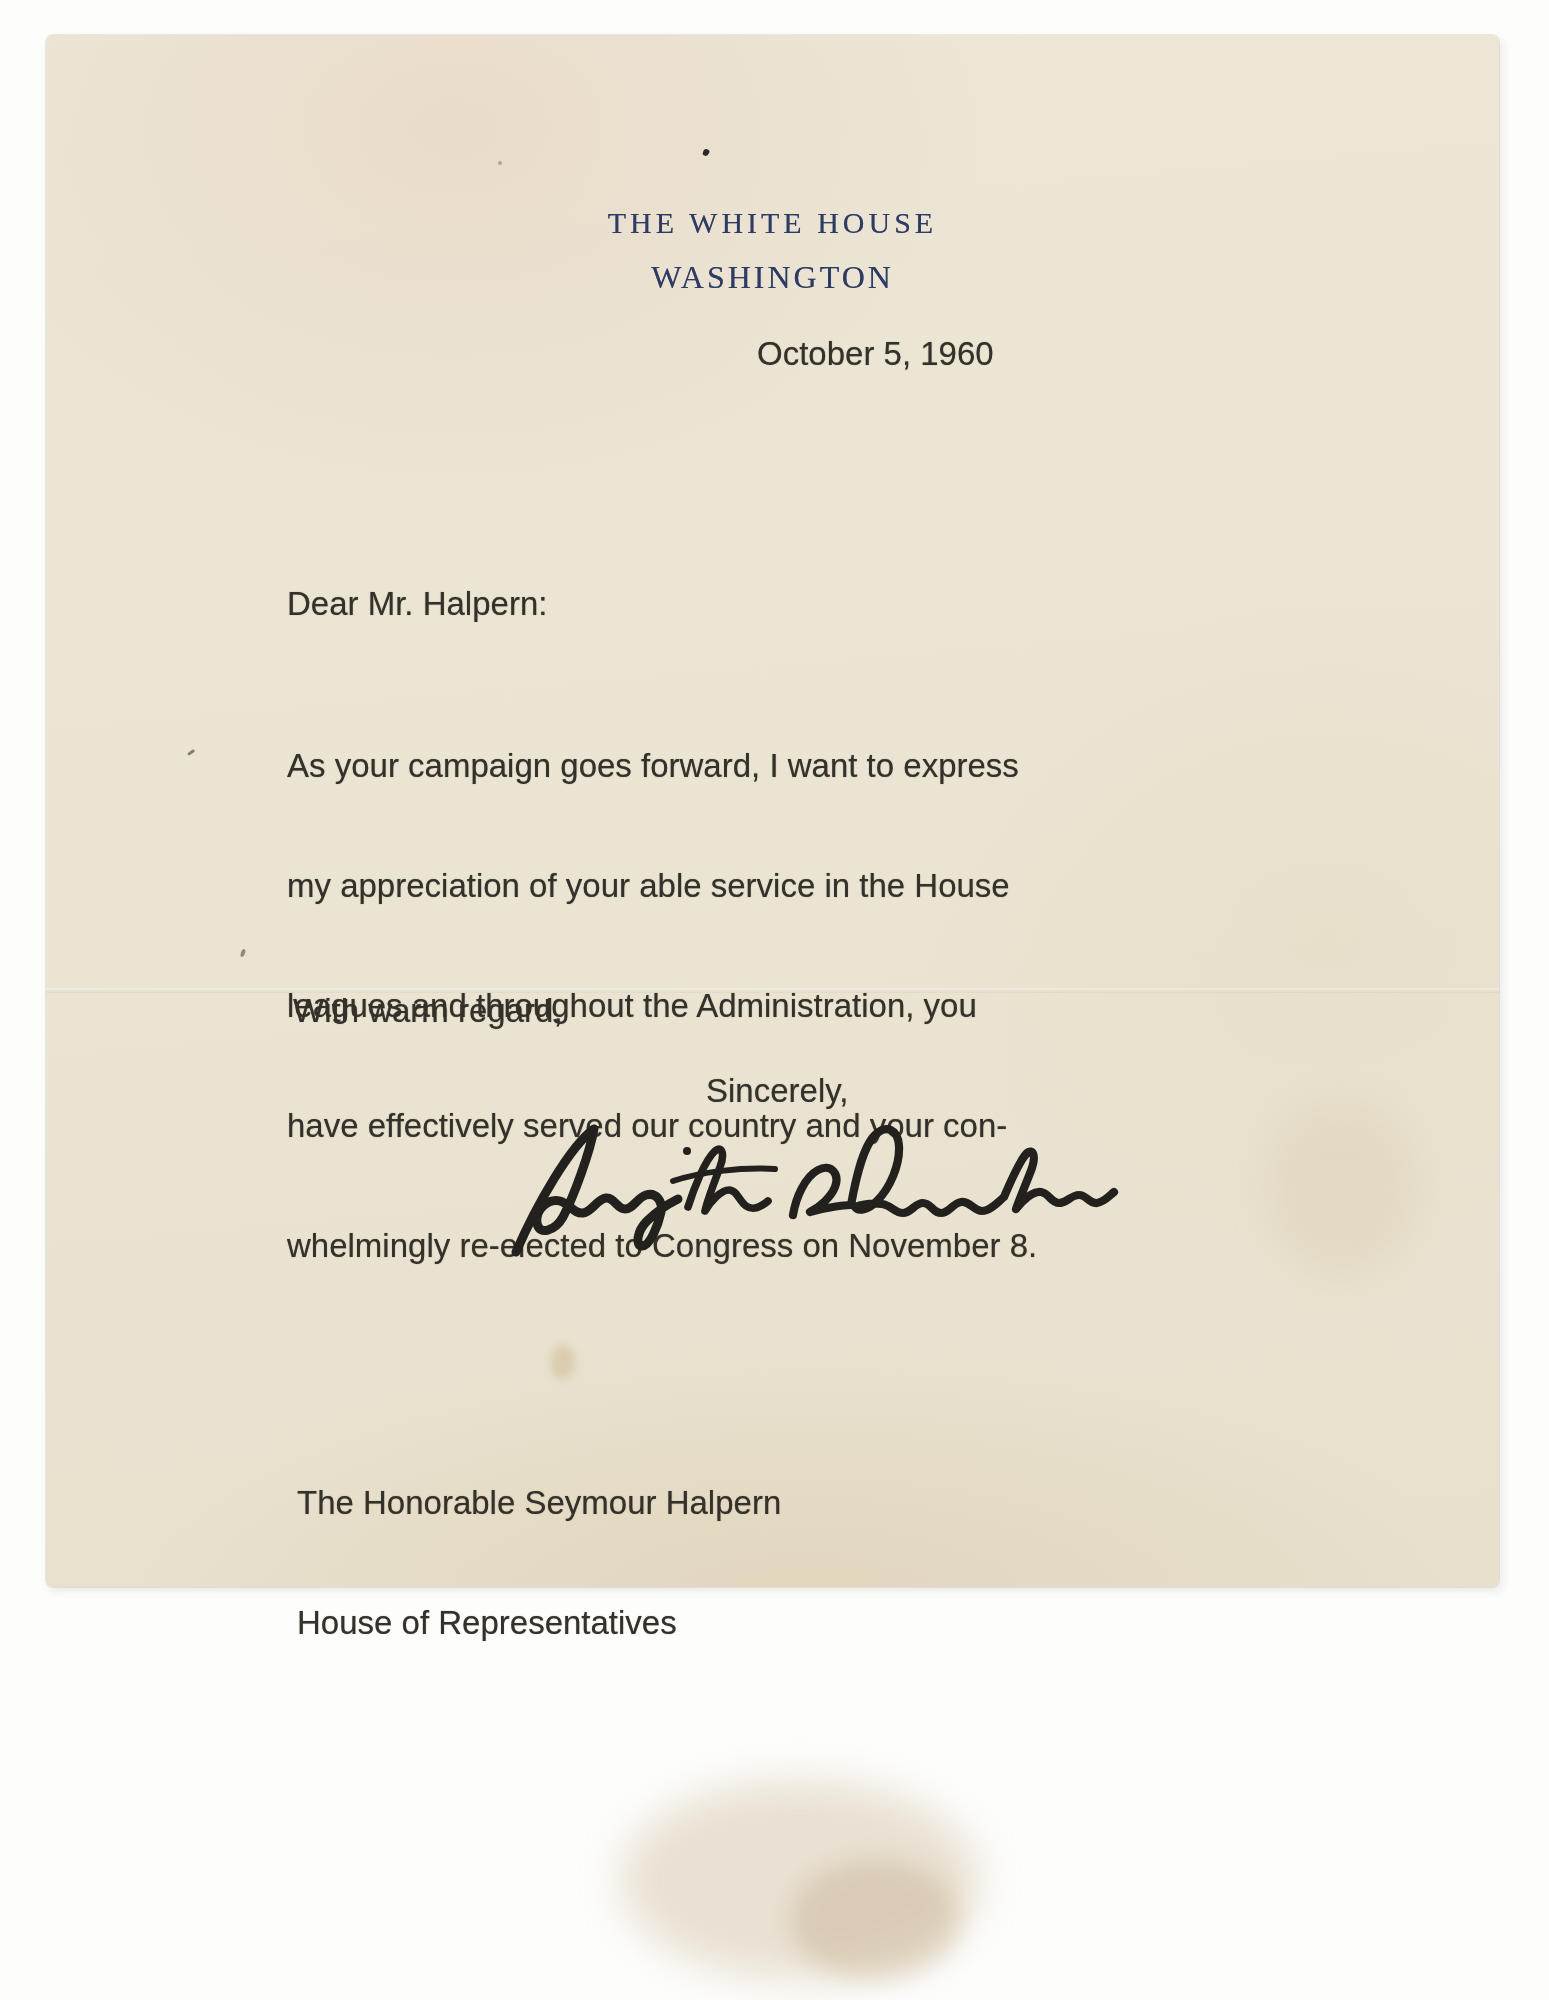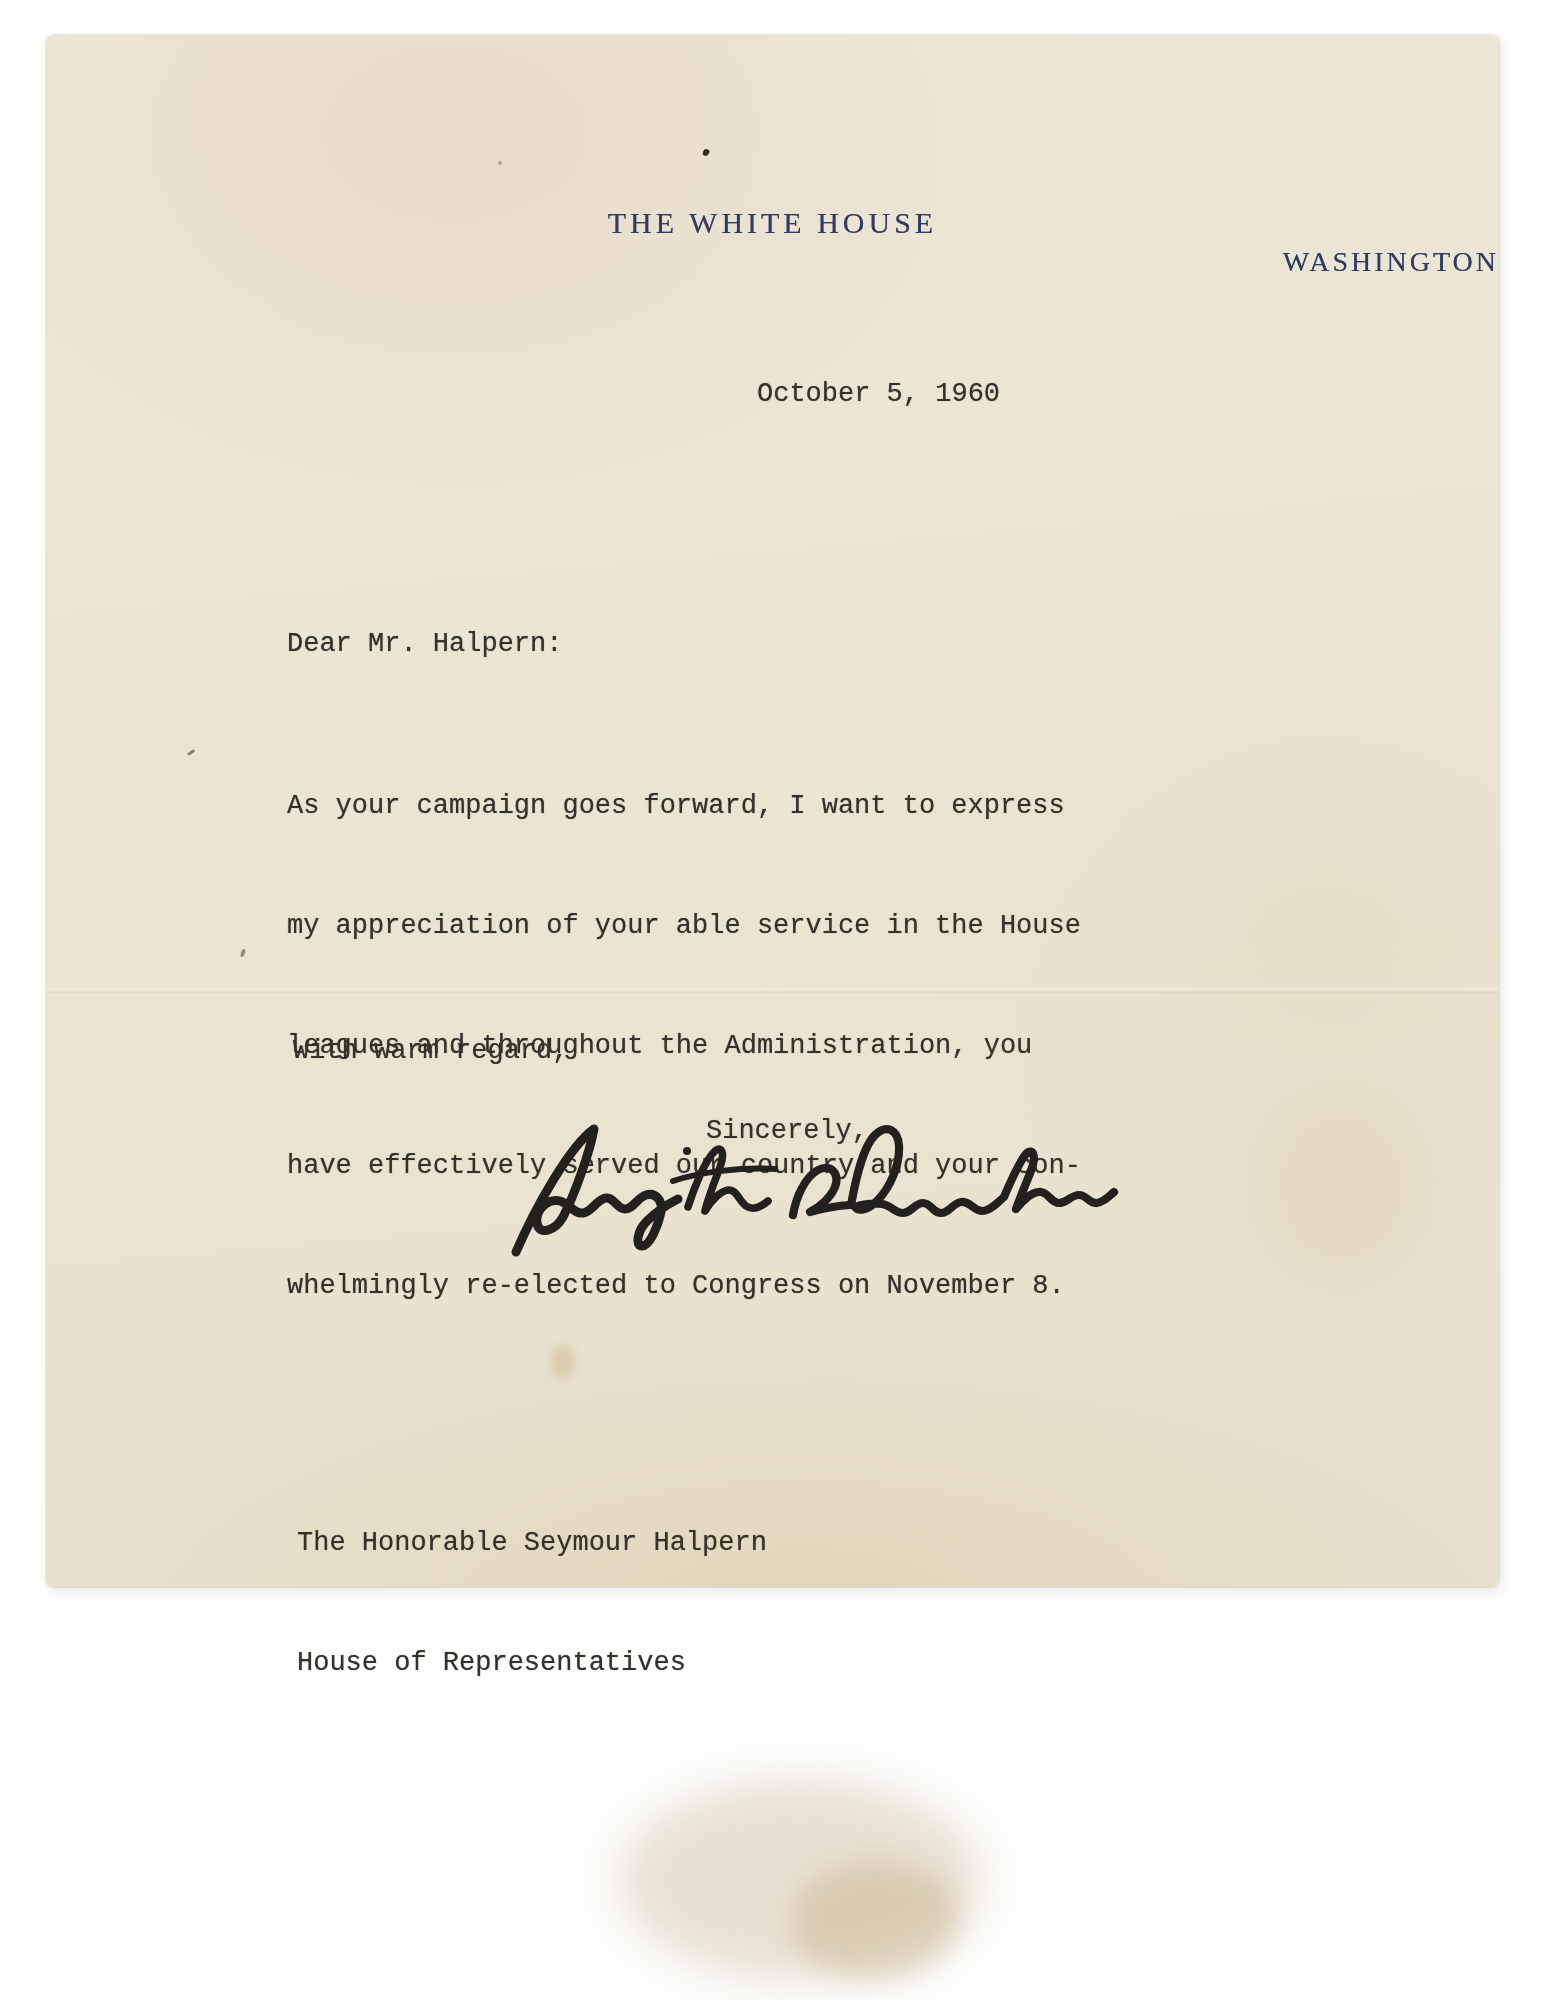--- a/index.html
+++ b/index.html
@@ -6,30 +6,30 @@
   .stage{position:relative;width:1549px;height:2000px;background:#fdfdfc;overflow:hidden;
          font-family:"Liberation Sans", sans-serif;}
   .paper{position:absolute;left:46px;top:35px;width:1453px;height:1552px;border-radius:7px;
          background:
            radial-gradient(ellipse 760px 520px at 28% 6%, rgba(231,203,184,0.38), rgba(231,203,184,0) 70%),
            radial-gradient(ellipse 560px 460px at 88% 58%, rgba(226,208,178,0.22), rgba(226,208,178,0) 72%),
            radial-gradient(ellipse 900px 340px at 52% 101%, rgba(213,189,148,0.30), rgba(213,189,148,0) 75%),
            linear-gradient(175deg,#ece6d6 0%,#eae4d2 55%,#e7e0cd 100%);
          box-shadow: 0 0 0 1px rgba(90,80,60,0.10), 3px 4px 10px rgba(60,50,30,0.10);}
   .abs{position:absolute;}
-  .mono{font-family:Liberation Mono, monospace;
-        font-size:27px;line-height:40px;color:#34302a;white-space:pre;
-        text-shadow:0 0 1px rgba(52,48,42,0.55);margin-top:40px;}
+  .mono{font-family:Liberation Sans, sans-serif;
+        font-size:33px;line-height:40px;color:#34302a;white-space:pre;
+        text-shadow:0 0 1px rgba(52,48,42,0.55);}
   .letterhead1{left:0;right:0;top:171px;text-align:center;
         font-family:"Liberation Serif","DejaVu Serif",serif;
         font-size:30px;letter-spacing:4px;color:#2e3b63;
         text-shadow:0 0 0.5px rgba(46,59,99,0.6);}
-  .letterhead2{left:0;right:0;top:211px;text-align:right;
+  .letterhead2{left:0;right:0;top:224px;text-align:center;
         font-family:"Liberation Serif","DejaVu Serif",serif;
-        font-size:28px;letter-spacing:3px;color:#2e3b63;
+        font-size:32px;letter-spacing:3px;color:#2e3b63;
         text-shadow:0 0 0.5px rgba(46,59,99,0.6);}
   .date{left:711px;top:299px;}
   .salutation{left:241px;top:549px;}
   .body{left:241px;top:631px;}
   .closing{left:247px;top:956px;}
   .signoff{left:660px;top:1036px;}
   .recipient{left:251px;top:1368px;}
   .sig-svg{left:424px;top:1055px;width:680px;height:180px;}
   .crease{left:0;right:0;top:953px;height:5px;
         background:linear-gradient(rgba(255,255,255,0.40), rgba(186,176,148,0.20));}

